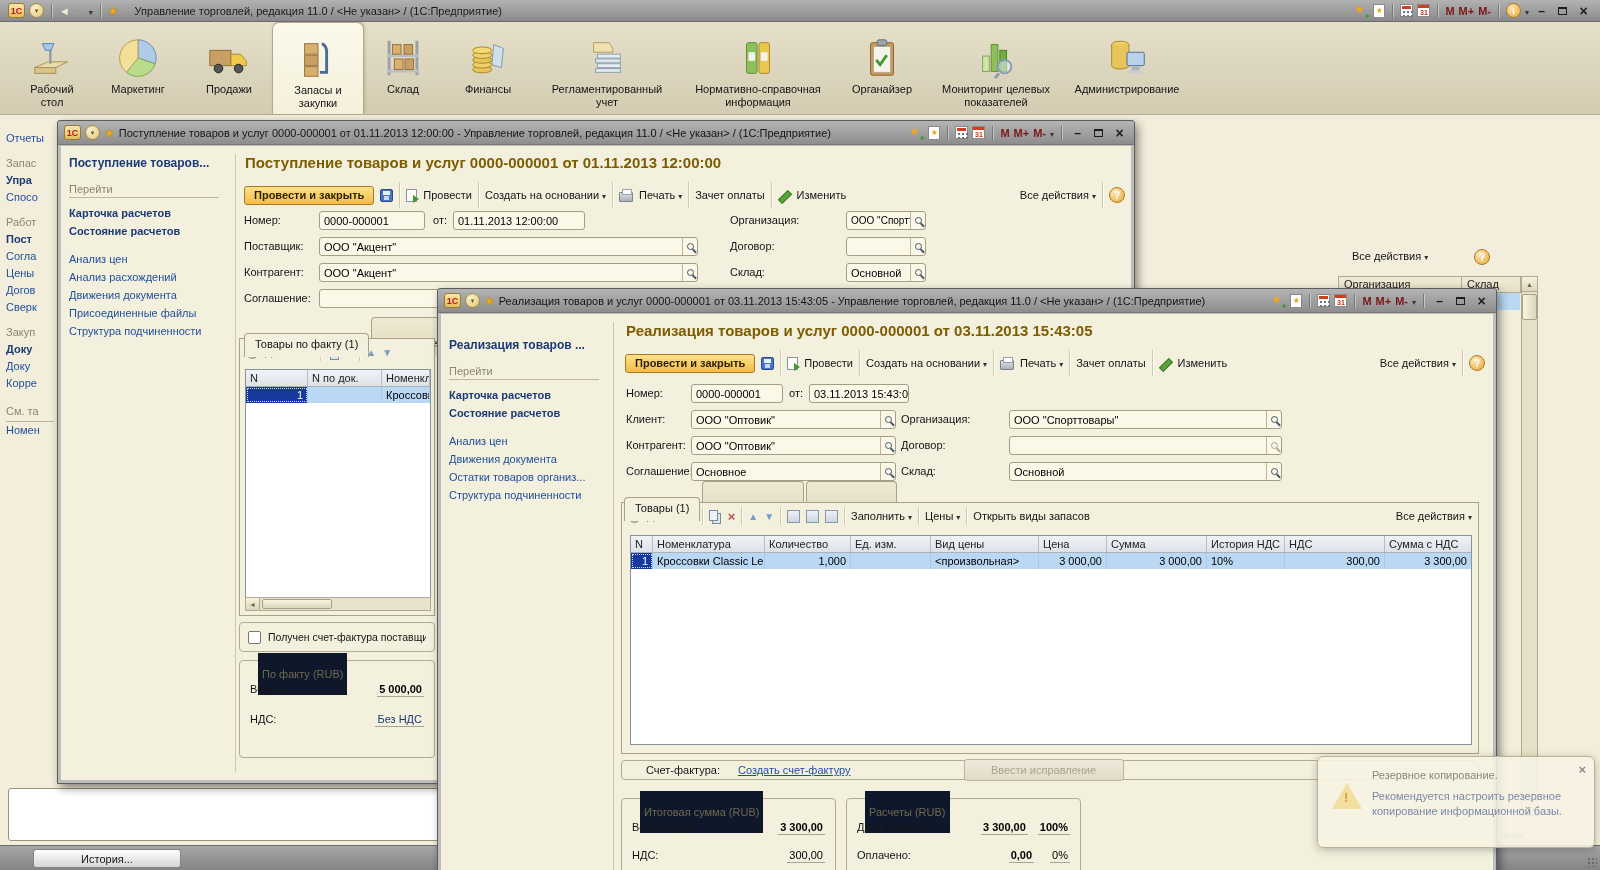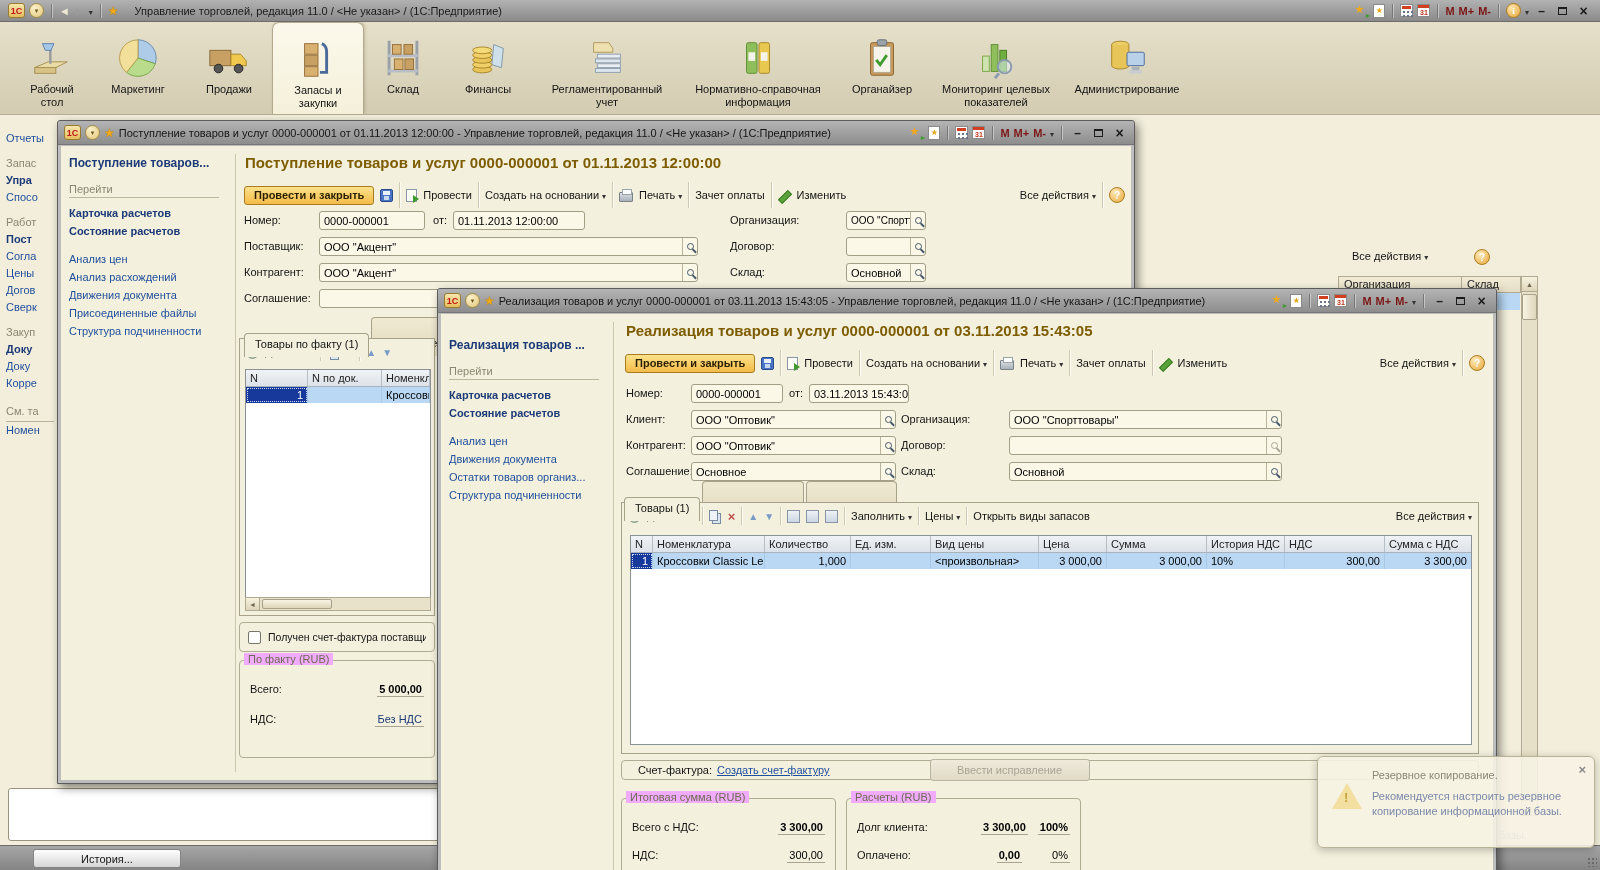--- a/index.html
+++ b/index.html
@@ -112,21 +112,21 @@
 .gr{display:flex}
 .gc{padding:2px 4px;overflow:hidden;white-space:nowrap;background:#bad8f4;border-right:1px solid #a9c9e8;flex:none;color:#000}
 .gc.sel{background:#16399b;color:#fff;outline:1px dotted #cdd9f0;outline-offset:-2px}
 .num{text-align:right}
 .hscroll{position:absolute;height:14px;background:#e9e2ca;border:1px solid #b2aa90;display:flex;align-items:center}
 .hbtn{width:14px;height:12px;background:linear-gradient(#f6f2de,#ddd5ba);border-right:1px solid #b2aa90;display:flex;align-items:center;justify-content:center;color:#6a6450;font-size:7px}
 .hthumb{width:70px;height:10px;background:linear-gradient(#f8f4e2,#ded6bc);border:1px solid #a8a088;border-radius:2px;margin-left:2px}
 .panel{position:absolute;border:1px solid #b0ac94;border-radius:4px;display:flex;align-items:center}
 .cb{width:13px;height:13px;background:#fff;border:1px solid #76766a;border-radius:2px;flex:none}
 .fs{position:absolute;border:1px solid #b0ac94;border-radius:4px}
-.lg{position:absolute;top:-8px;left:4px;background:#f0abfc;padding:0 4px;color:#6e6a52;white-space:nowrap}
+.lg{position:absolute;top:-8px;left:18px;background:#0f172a;padding:15px 4px;color:#6e6a52;white-space:nowrap}
 .frw{position:absolute;left:10px;right:10px;display:flex;justify-content:space-between;align-items:baseline}
 .fv{border-bottom:1px solid #a8a494;padding:0 2px 1px;color:#000;white-space:nowrap}
 .fv.b{font-weight:bold}
 .lnk{color:#1f4e9c;text-decoration:underline;white-space:nowrap}
 .btn-dis{background:linear-gradient(#efeadb,#e0dac6);border:1px solid #b8b4a0;border-radius:3px;color:#a8a494;display:flex;align-items:center;justify-content:center;white-space:nowrap}
 
 .notif{position:absolute;left:1317px;top:756px;width:278px;height:92px;background:rgba(247,243,228,.88);border:1px solid #b8b296;border-radius:6px;box-shadow:0 2px 8px rgba(0,0,0,.25);z-index:40}
 .warn{position:absolute;left:14px;top:26px;width:0;height:0;border-left:15px solid transparent;border-right:15px solid transparent;border-bottom:26px solid #f3dfa0}
 .warn::after{content:"!";position:absolute;left:-3px;top:7px;color:#c8a43c;font-weight:bold;font-size:13px}
 .ntitle{position:absolute;left:54px;top:12px;color:#8a8878}
@@ -646,21 +646,21 @@
             <div class="gc" style="width:108px">&lt;произвольная&gt;</div>
             <div class="gc num" style="width:68px">3 000,00</div>
             <div class="gc num" style="width:100px">3 000,00</div>
             <div class="gc" style="width:78px">10%</div>
             <div class="gc num" style="width:100px">300,00</div>
             <div class="gc num" style="flex:1;border-right:none">3 300,00</div>
           </div>
         </div>
       </div>
 
-      <div class="panel" style="left:180px;top:446px;width:858px;height:20px;padding:0 16px;gap:5px">
+      <div class="panel" style="left:180px;top:446px;width:858px;height:20px;padding:0 24px;gap:18px">
         <span class="flbl">Счет-фактура:</span>
         <span class="lnk">Создать счет-фактуру</span>
         <span class="btn-dis" style="margin-left:95px;width:160px;height:22px">Ввести исправление</span>
       </div>
 
       <div class="fs" style="left:180px;top:484px;width:215px;height:92px">
         <span class="lg">Итоговая сумма (RUB)</span>
         <div class="frw" style="top:22px">
           <span>Всего с НДС:</span>
           <span class="fv b">3 300,00</span>
@@ -674,21 +674,21 @@
         <span class="lg">Расчеты (RUB)</span>
         <div class="frw" style="top:22px">
           <span>Долг клиента:</span>
           <span style="display:flex;gap:10px;align-items:baseline">
             <span class="fv b">3 300,00</span>
             <span class="fv b">100%</span>
           </span>
         </div>
         <div class="frw" style="top:50px">
           <span>Оплачено:</span>
-          <span style="display:flex;gap:28px;align-items:flex-end">
+          <span style="display:flex;gap:16px;align-items:flex-end">
             <span class="fv b">0,00</span>
             <span class="fv">0%</span>
           </span>
         </div>
       </div>
     </div>
   </div>
 
   <div class="notif">
     <div class="warn"></div>

